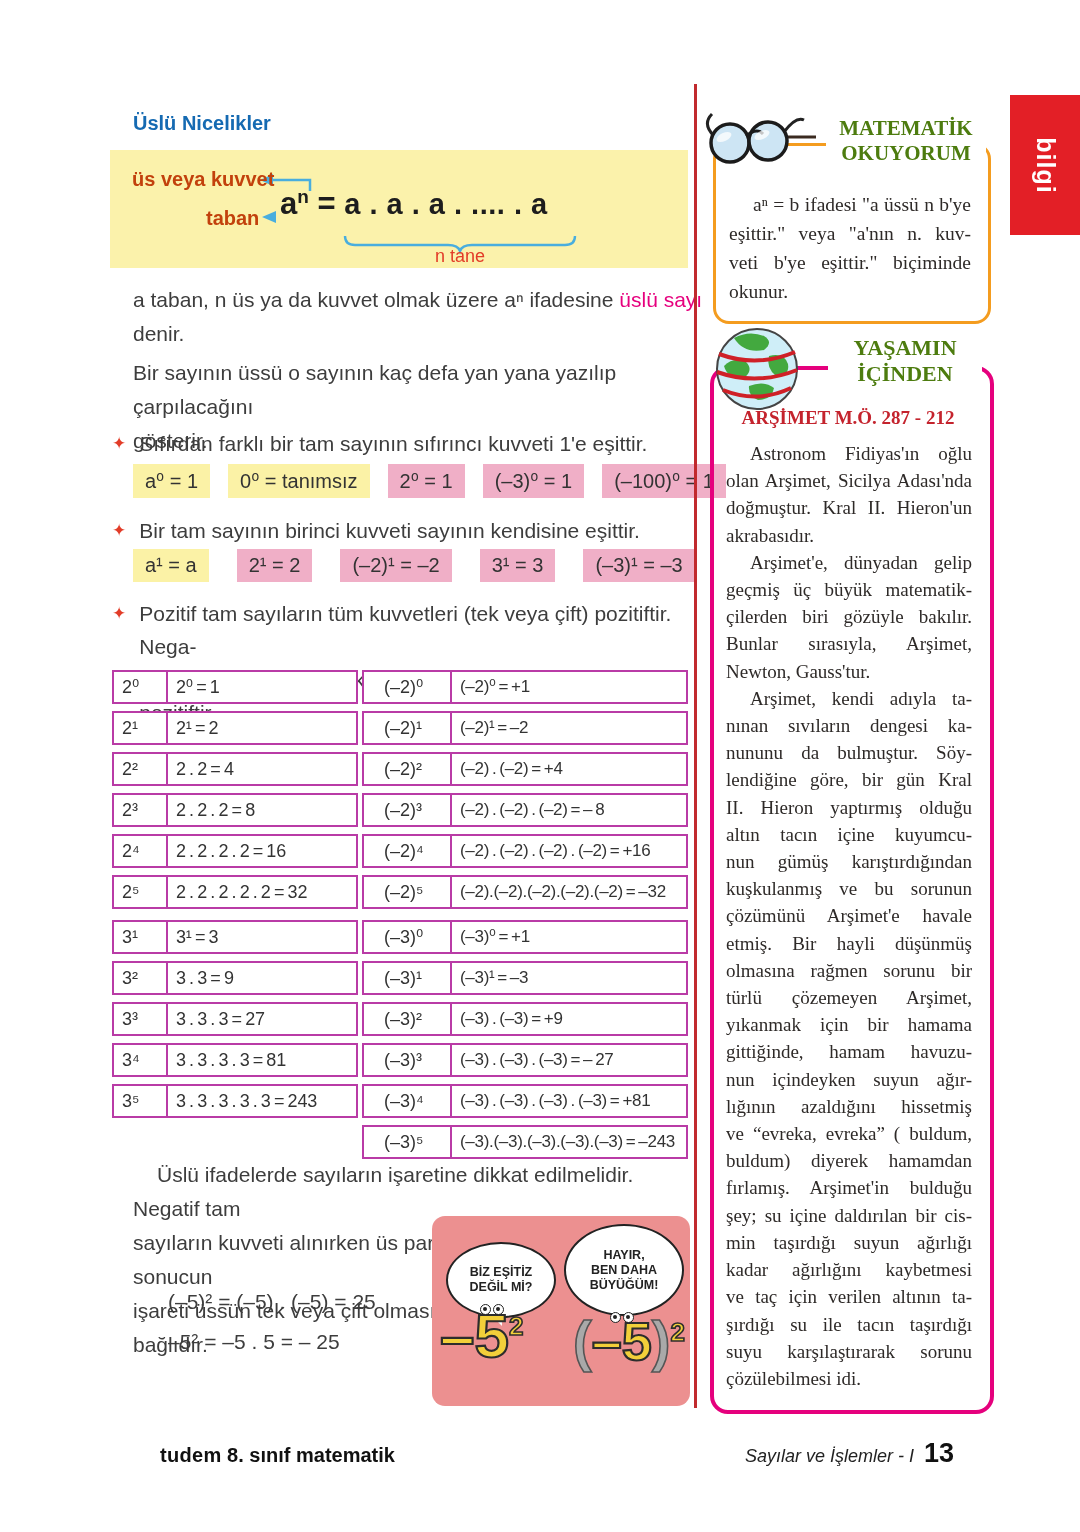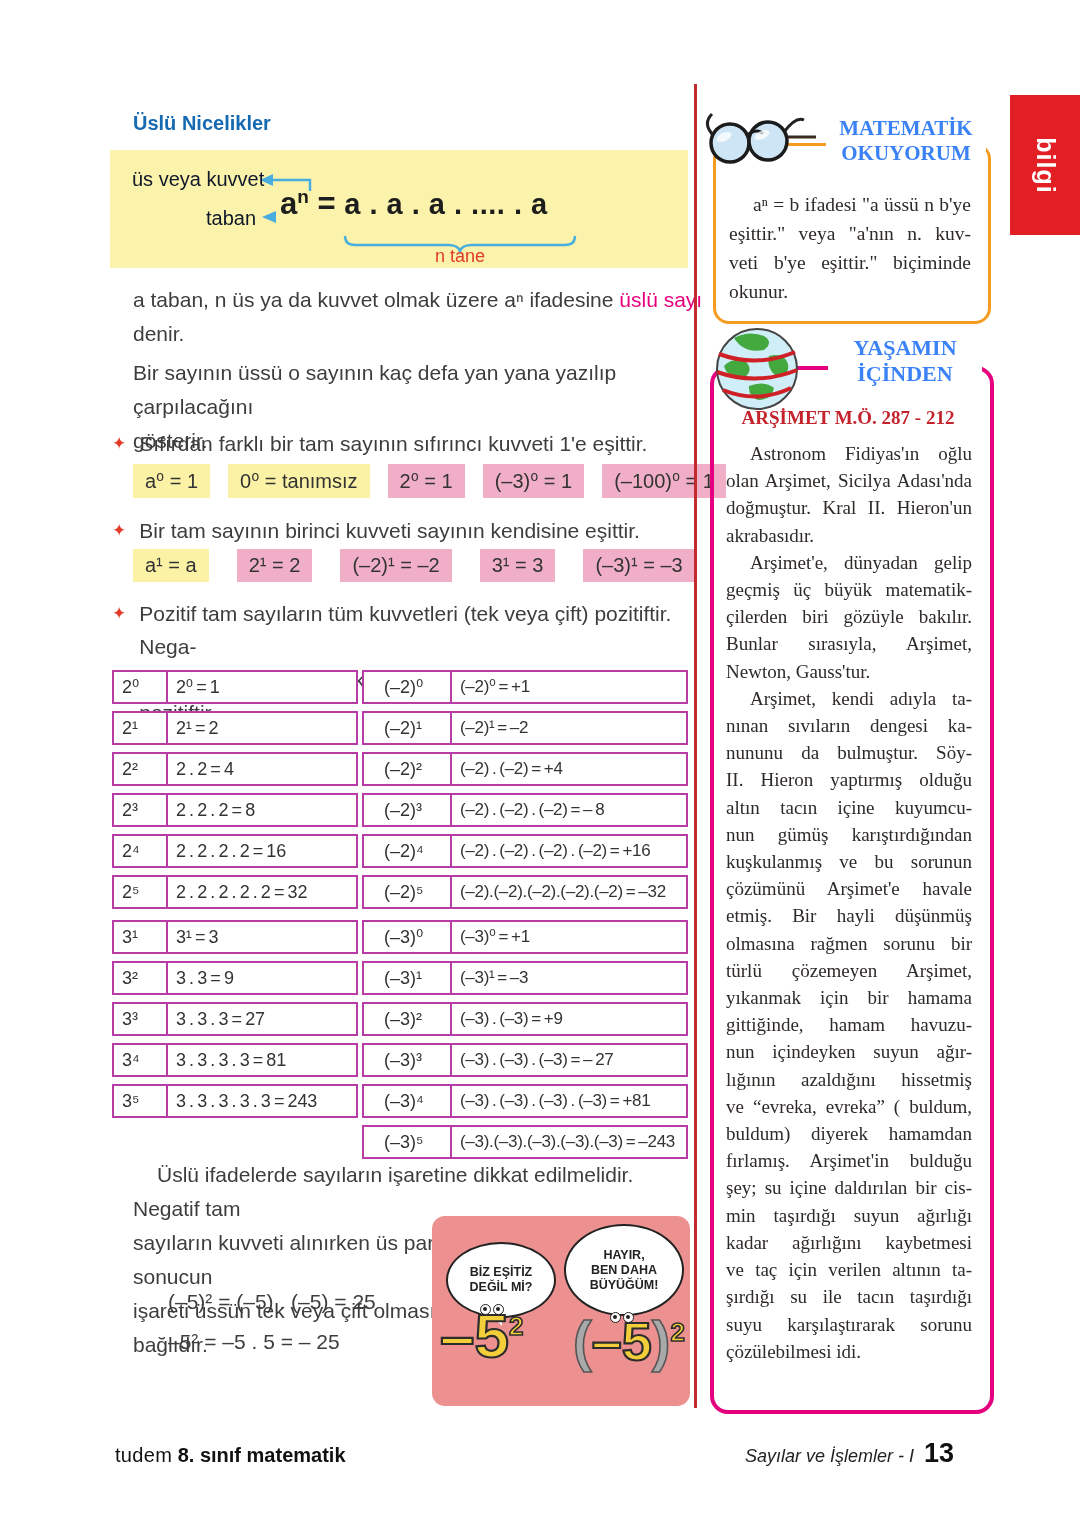--- a/index.html
+++ b/index.html
@@ -5,21 +5,21 @@
   html,body{margin:0;padding:0;background:#fff;}
   .page{position:relative;width:1080px;height:1532px;background:#fff;overflow:hidden;
         font-family:"Liberation Sans","DejaVu Sans",sans-serif;color:#3d3d3d;}
   .abs{position:absolute;}
 
   
   .heading{position:absolute;left:133px;top:112px;font-size:20px;font-weight:700;color:#156ab2;}
 
   
   .concept-box{position:absolute;left:110px;top:150px;width:578px;height:118px;background:#fbf2ab;}
-  .cb-label{position:absolute;color:#0f172a;font-size:20px;}
+  .cb-label{position:absolute;color:#c2410c;font-size:20px;font-weight:bold;}
   .cb-exp{left:22px;top:18px;}
   .cb-base{left:96px;top:57px;}
   .cb-formula{position:absolute;left:170px;top:36px;font-size:31px;font-weight:700;color:#1d1d1d;white-space:nowrap;}
   .cb-formula sup{font-size:19px;}
   .f-rhs{font-size:29px;letter-spacing:.5px;}
   .cb-ntane{position:absolute;left:280px;top:96px;width:140px;text-align:center;color:#e23c28;font-size:18px;}
   .cb-svg{position:absolute;left:0;top:0;}
 
   
   .ptext{position:absolute;font-size:21px;line-height:34px;color:#3d3d3d;white-space:pre-line;}
@@ -71,40 +71,40 @@
   .eyes i{display:block;width:9px;height:9px;background:#fff;border:1.5px solid #222;border-radius:50%;}
   .eyes i::after{content:"";display:block;width:4px;height:4px;background:#222;border-radius:50%;margin:2px 0 0 2px;}
   .eyes-l{left:48px;top:88px;}
   .eyes-r{left:178px;top:96px;}
 
   
   .divider{position:absolute;left:694px;top:84px;width:3px;height:1324px;background:#c12a2e;}
 
   .read-box{position:absolute;left:713px;top:143px;width:272px;height:175px;border:3px solid #f49c1f;border-radius:16px;}
   .side-title{position:absolute;text-align:center;font-family:"Liberation Serif","DejaVu Serif",serif;
-              font-weight:700;color:#3b82f6;background:#fff;line-height:25px;padding:1px 4px;}
+              font-weight:700;color:#4d7c0f;background:#fff;line-height:25px;padding:1px 4px;}
   .read-title{left:826px;top:115px;width:152px;font-size:21px;}
   .life-title{left:828px;top:334px;width:146px;font-size:22px;line-height:26px;}
   .serif-body{position:absolute;font-family:"Liberation Serif","DejaVu Serif",serif;color:#2e2a28;}
   .read-body{left:729px;top:190px;width:242px;font-size:19.5px;line-height:29px;}
   .life-box{position:absolute;left:710px;top:366px;width:276px;height:1040px;border:4px solid #e5007d;border-radius:18px;}
   .life-sub{left:722px;top:407px;width:252px;text-align:center;font-size:19px;font-weight:700;color:#c4232d;
             font-family:"Liberation Serif","DejaVu Serif",serif;position:absolute;}
   .life-body{left:726px;top:440px;width:246px;font-size:19px;line-height:27.2px;}
   .jline{text-align:justify;text-align-last:justify;}
   .para .jline:first-child{text-indent:24px;}
   .para .jline:last-child{text-align-last:left;}
 
   .bilgi-tab{position:absolute;left:1010px;top:95px;width:70px;height:140px;background:#e31f26;
              display:flex;align-items:center;justify-content:center;}
   .bilgi-tab span{display:block;transform:rotate(90deg);color:#fff;font-size:25px;font-weight:700;letter-spacing:1px;}
 
   
   .footer-left{position:absolute;left:115px;top:1444px;font-size:20px;font-weight:700;color:#111;}
-  .footer-left .brand{font-weight:400;letter-spacing:.3px;}
+  .footer-left .brand{font-weight:700;letter-spacing:.3px;margin-left:45px;}
   .footer-right{position:absolute;left:724px;top:1438px;width:230px;display:flex;justify-content:flex-end;align-items:baseline;gap:10px;}
   .footer-right .flabel{font-style:italic;font-size:18px;color:#222;}
   .footer-right .fnum{font-size:27px;font-weight:700;color:#111;}
 </style>
 </head>
 <body>
 
 <div class="page">
 
   <div class="heading">Üslü Nicelikler</div>
@@ -340,20 +340,21 @@
         <div class="jline">Arşimet'e, dünyadan gelip</div>
         <div class="jline">geçmiş üç büyük matematik-</div>
         <div class="jline">çilerden biri gözüyle bakılır.</div>
         <div class="jline">Bunlar sırasıyla, Arşimet,</div>
         <div class="jline">Newton, Gauss'tur.</div>
       </div>
     <div class="para">
         <div class="jline">Arşimet, kendi adıyla ta-</div>
         <div class="jline">nınan sıvıların dengesi ka-</div>
         <div class="jline">nununu da bulmuştur. Söy-</div>
+        <div class="jline">lendiğine göre, bir gün Kral</div>
         <div class="jline">II. Hieron yaptırmış olduğu</div>
         <div class="jline">altın tacın içine kuyumcu-</div>
         <div class="jline">nun gümüş karıştırdığından</div>
         <div class="jline">kuşkulanmış ve bu sorunun</div>
         <div class="jline">çözümünü Arşimet'e havale</div>
         <div class="jline">etmiş. Bir hayli düşünmüş</div>
         <div class="jline">olmasına rağmen sorunu bir</div>
         <div class="jline">türlü çözemeyen Arşimet,</div>
         <div class="jline">yıkanmak için bir hamama</div>
         <div class="jline">gittiğinde, hamam havuzu-</div>

